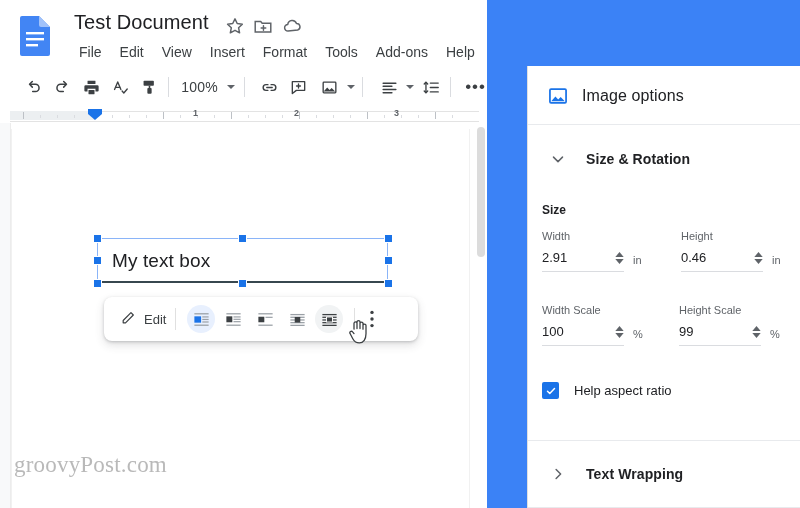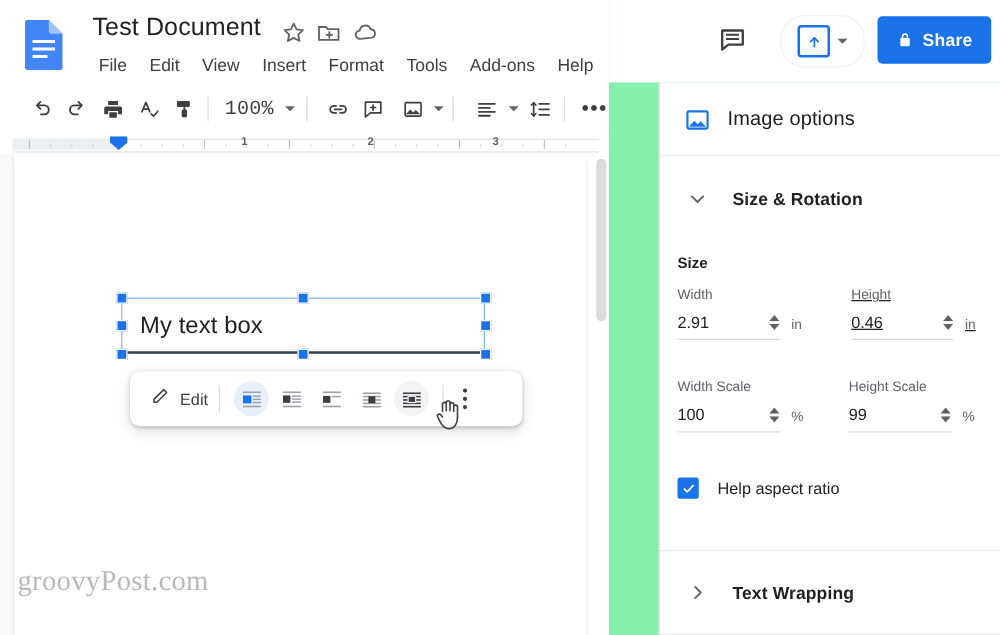--- a/index.html
+++ b/index.html
@@ -3,21 +3,21 @@
 <meta charset="utf-8">
 <style>
   html,body{margin:0;padding:0;}
   body{
     width:800px;height:508px;overflow:hidden;
     background:#ffffff;
     font-family:"Liberation Sans", sans-serif;
     -webkit-font-smoothing:antialiased;
     color:#202124;
   }
-  .app{position:relative;width:800px;height:508px;overflow:hidden;background:#86efac;}
+  .app{position:relative;width:800px;height:508px;overflow:hidden;background:#3b82f6;}
 
   
   .editor{position:absolute;left:0;top:0;width:487px;height:508px;background:#fff;overflow:hidden;}
 
   
   .doc-header{position:absolute;left:0;top:0;width:487px;height:66px;background:#fff;}
   .doc-logo{position:absolute;left:18px;top:14px;width:36px;height:44px;}
   .doc-logo svg{display:block;}
   .doc-title{position:absolute;left:74px;top:11px;font-size:20px;color:#202124;letter-spacing:.1px;white-space:nowrap;}
   .hdr-icon{position:absolute;top:15px;width:24px;height:24px;color:#5f6368;}
@@ -30,21 +30,21 @@
   .menubar .mi{font-size:14px;color:#3c4043;padding:0 9px;white-space:nowrap;line-height:18px;}
   .menubar .mi.lastedit{color:#3c4043;text-decoration:underline;max-width:44px;overflow:hidden;}
 
   
   .toolbar{position:absolute;left:0;top:68px;width:487px;height:38px;background:#fff;display:flex;align-items:center;}
   .tb{width:28px;height:28px;margin-left:6px;display:flex;align-items:center;justify-content:center;color:#3c4043;border-radius:4px;}
   .tb svg{display:block;}
   .tb-first{margin-left:22px;}
   .tb-sep{width:1px;height:20px;background:#dadce0;margin:0 7px;}
   .zoom-pill{display:flex;align-items:center;height:26px;padding:0 2px 0 6px;border-radius:4px;}
-  .zoom-pill .zv{font-size:16px;color:#3c4043;letter-spacing:.2px;font-family:Liberation Mono, monospace;}
+  .zoom-pill .zv{font-size:14px;color:#3c4043;letter-spacing:.2px;}
   .caret{width:0;height:0;border-left:4px solid transparent;border-right:4px solid transparent;border-top:4px solid #5f6368;margin-left:9px;}
   .caret-sm{width:0;height:0;border-left:4px solid transparent;border-right:4px solid transparent;border-top:4px solid #5f6368;margin-left:3px;}
   .tb-combo{display:flex;align-items:center;}
   .dots{font-size:17px;color:#3c4043;line-height:12px;letter-spacing:1px;}
 
   
   .ruler{position:absolute;left:0;top:107px;width:487px;height:16px;background:#fff;border-bottom:1px solid #f1f3f4;}
   .ruler-bar{position:absolute;left:10px;top:4px;right:8px;height:9px;background:#fff;border-top:1px solid #e3e3e3;border-bottom:1px solid #e3e3e3;}
   .ruler-gray{position:absolute;left:10px;top:4px;width:85px;height:9px;background:#eceff1;}
   .tick{position:absolute;top:5px;width:1px;height:7px;background:#bdc1c6;}
@@ -108,21 +108,21 @@
   .lbl-size{position:absolute;left:14px;top:79px;font-size:12px;font-weight:bold;color:#202124;}
 
   .fld{position:absolute;width:110px;}
   .fld .cap{font-size:11px;color:#5f6368;margin-bottom:8px;display:block;}
   .fld-row{display:flex;align-items:flex-end;}
   .fld-input{width:82px;border-bottom:1px solid #dadce0;padding-bottom:6px;display:flex;align-items:center;justify-content:space-between;}
   .fld-input .val{font-size:13px;color:#202124;}
   .spin{display:flex;flex-direction:column;align-items:center;gap:2px;color:#5f6368;}
   .fld .unit{font-size:11px;color:#5f6368;margin-left:9px;margin-bottom:6px;}
   #f-width{left:14px;top:106px;}
-  #f-height{left:153px;top:106px;text-decoration:underline;}
+  #f-height{left:153px;top:106px;}
   #f-wscale{left:14px;top:180px;}
   #f-hscale{left:151px;top:180px;}
 
   .lockrow{position:absolute;left:14px;top:258px;display:flex;align-items:center;gap:15px;}
   .cbx{width:17px;height:17px;background:#1a73e8;border-radius:2px;display:flex;align-items:center;justify-content:center;}
   .lockrow .lbl{font-size:13px;color:#202124;}
 
   .sec-divider{position:absolute;left:0;top:374px;width:313px;height:1px;background:#e8eaed;}
   .sec-wrap{position:absolute;left:19px;top:397px;}
   .sec-wrap .lbl{font-weight:bold;}
@@ -409,48 +409,20 @@
 
     <div class="cursor-hand">
       <svg width="22" height="26" viewBox="0 0 22 26">
         <path d="M5 10V4.4a1.5 1.5 0 0 1 3 0V9.6M8 9.6V3.1a1.5 1.5 0 0 1 3 0v6.3M11 9.6V4.6a1.5 1.5 0 0 1 3 0v5.6M14 10.2V6.6a1.5 1.5 0 0 1 3 0v8.2c0 5.2-2.5 9.1-6.6 9.1-3.9 0-5.4-2-6.6-4.2l-2.6-5a1.5 1.5 0 0 1 2.4-1.8L5 14.6" fill="#ffffff" stroke="#3c4043" stroke-width="1.3" stroke-linejoin="round" stroke-linecap="round"></path>
       </svg>
     </div>
 
     <div class="watermark">groovyPost.com</div>
   </div>
 
-  <div class="hdr-actions">
-    <div class="comment-ic">
-      <svg width="26" height="26" viewBox="0 0 24 24" fill="none" stroke="#3c4043" stroke-width="1.7" stroke-linejoin="round">
-        <path d="M4.4 5h15.2v10.4H9l-4.6 3.6z"></path>
-        <path d="M7.2 8.2h9.6M7.2 11.2h9.6" stroke-width="1.5"></path>
-      </svg>
-    </div>
-
-    <div class="present-pill">
-      <div class="present-box">
-        <svg width="13" height="13" viewBox="0 0 24 24" fill="none" stroke="#1a73e8" stroke-width="2.6" stroke-linecap="round" stroke-linejoin="round">
-          <path d="M12 19V6"></path>
-            <path d="M6.5 11.5L12 6l5.5 5.5"></path>
-        </svg>
-      </div>
-      <span class="caret" style="margin-left:2px"></span>
-    </div>
-
-    <div class="share-btn">
-      <span class="lk">
-        <svg width="14" height="14" viewBox="0 0 24 24" fill="#ffffff">
-          <path d="M12 2.6A4.4 4.4 0 0 0 7.6 7v2.2h2.2V7a2.2 2.2 0 0 1 4.4 0v2.2h2.2V7A4.4 4.4 0 0 0 12 2.6z"></path>
-          <rect x="5.6" y="9.4" width="12.8" height="11" rx="1.6"></rect>
-        </svg>
-      </span>
-      <span class="lbl">Share</span>
-    </div>
-  </div>
 
   <div class="panel">
 
     <div class="panel-head">
       <div class="panel-img-ic">
         <svg width="22" height="22" viewBox="0 0 24 24" fill="none" stroke="#1a73e8" stroke-width="1.9" stroke-linejoin="round">
           <rect x="3.2" y="4.4" width="17.6" height="15.2" rx="1.2"></rect>
           <path d="M4.6 17.8l4.6-5.2 3 3.2 2.7-2.7 4.5 4.7" fill="#1a73e8" stroke="none"></path>
         </svg>
       </div>

